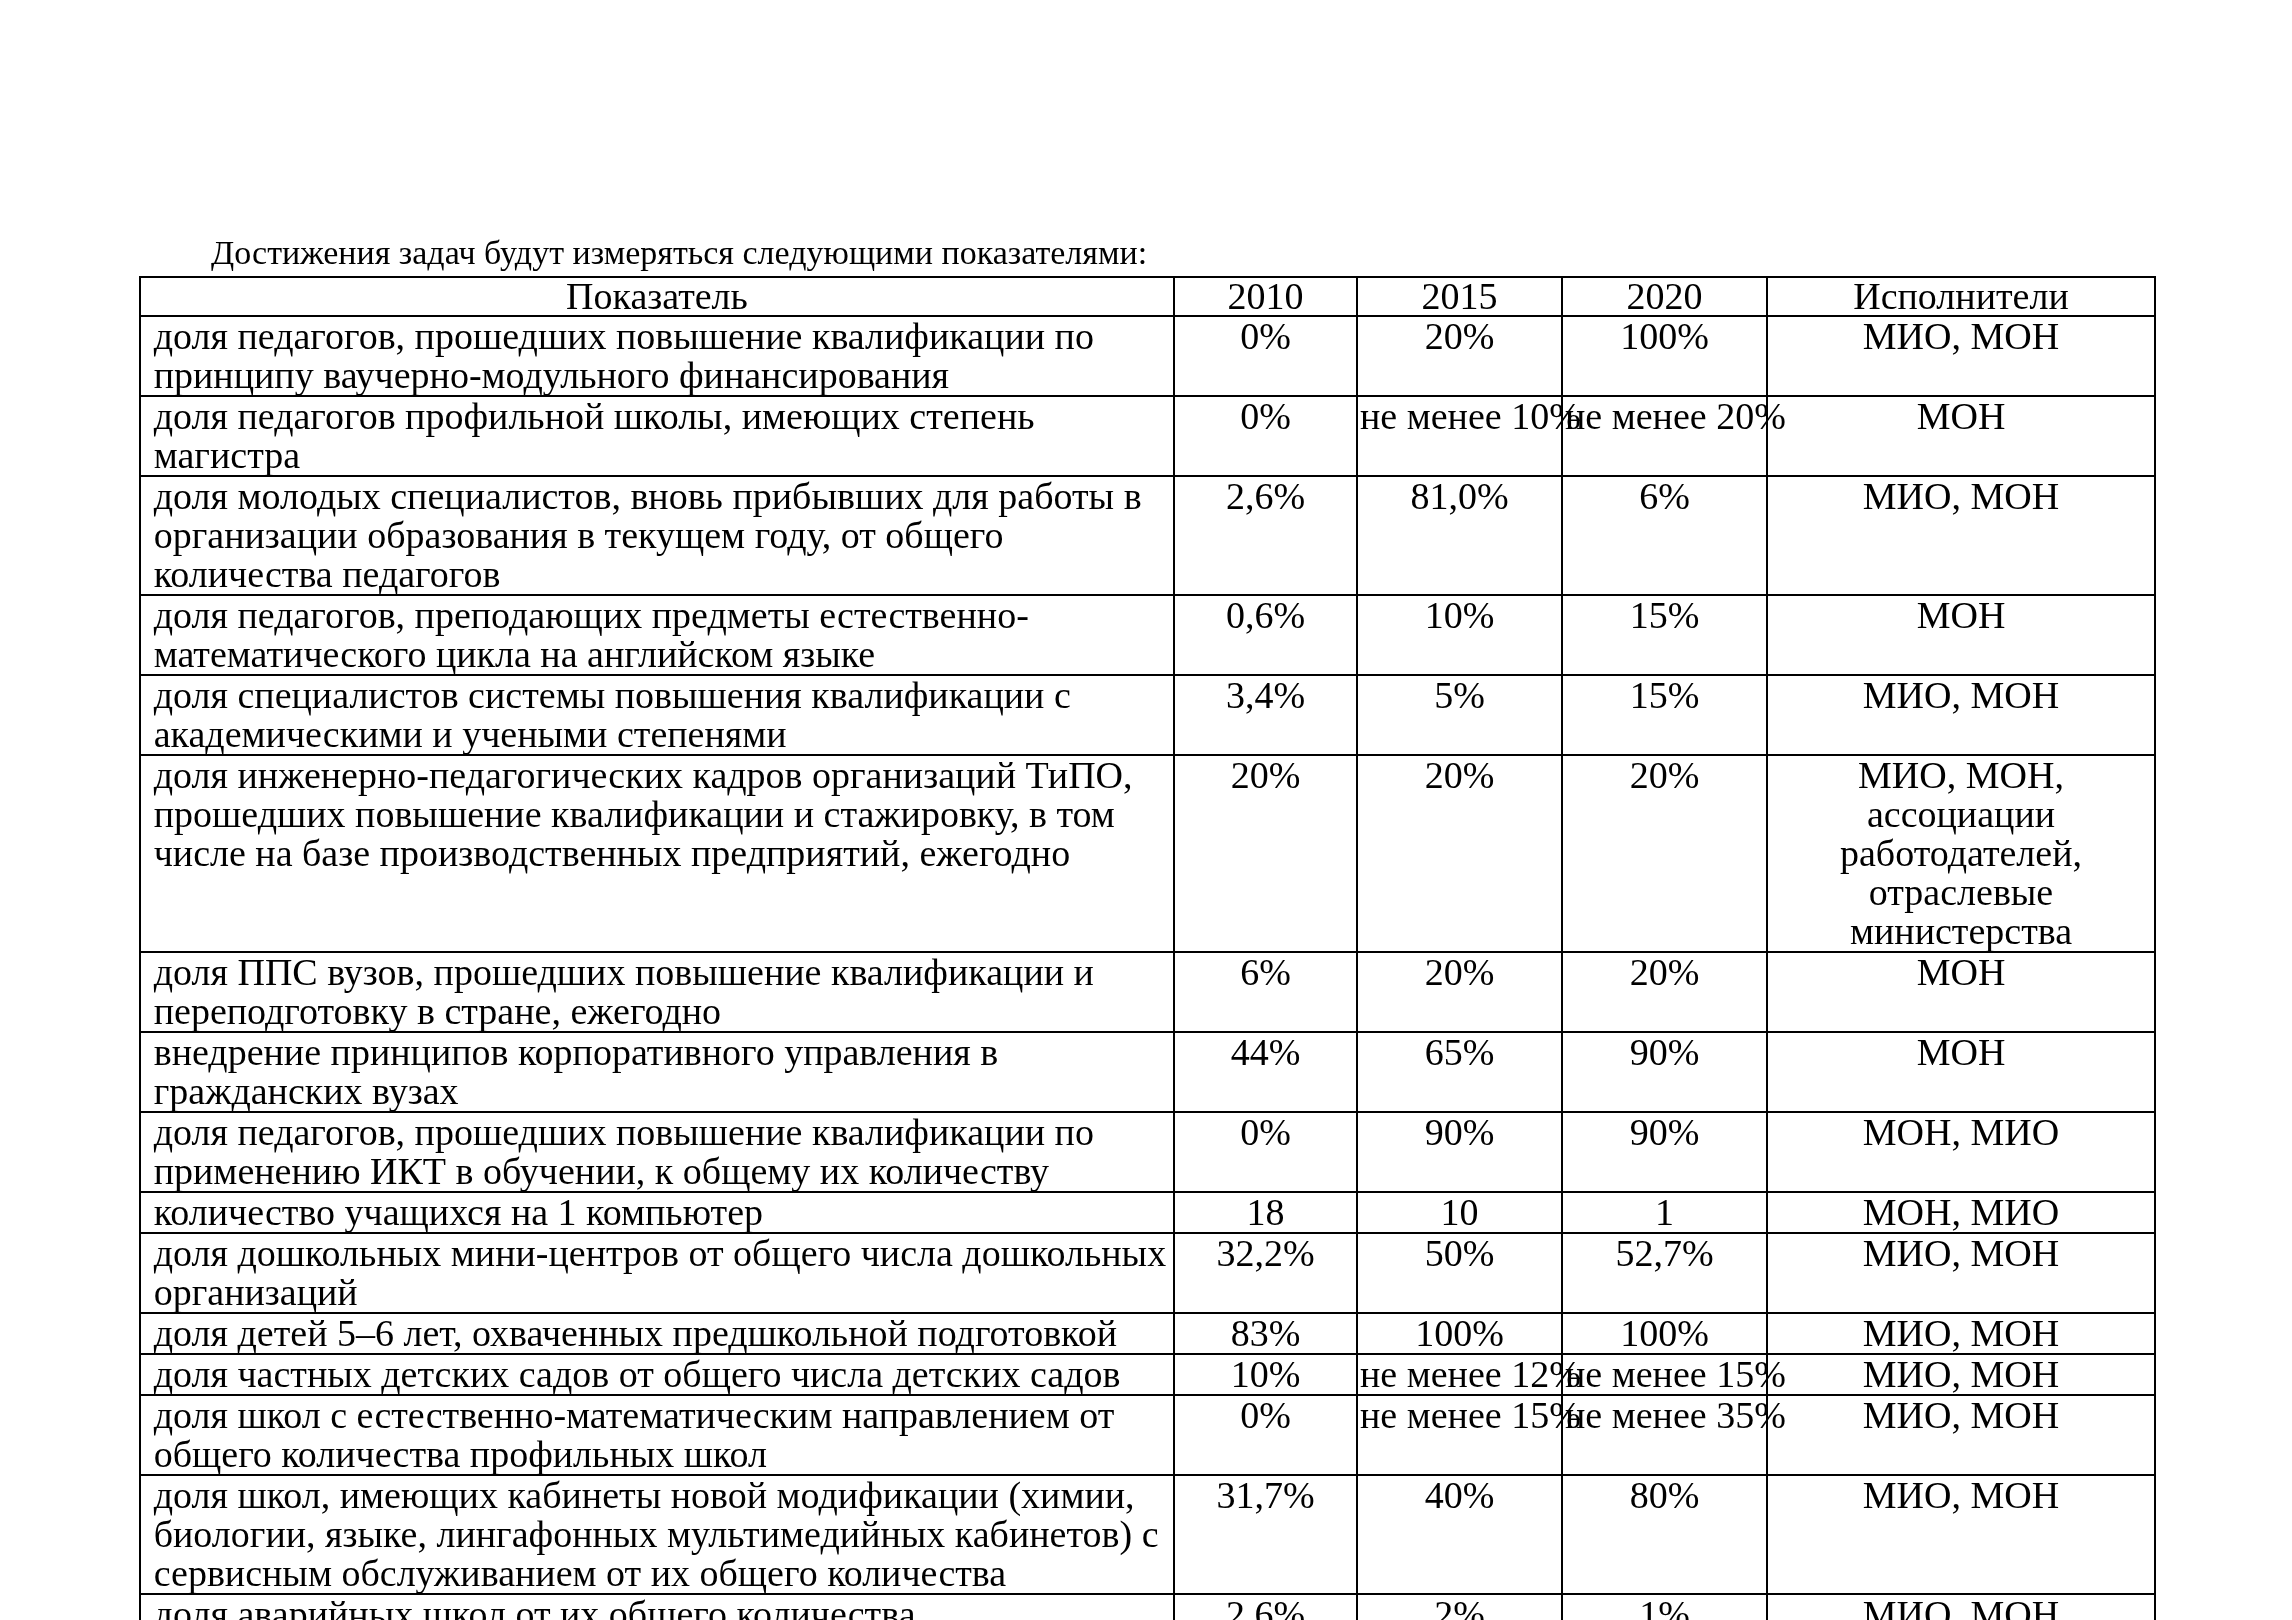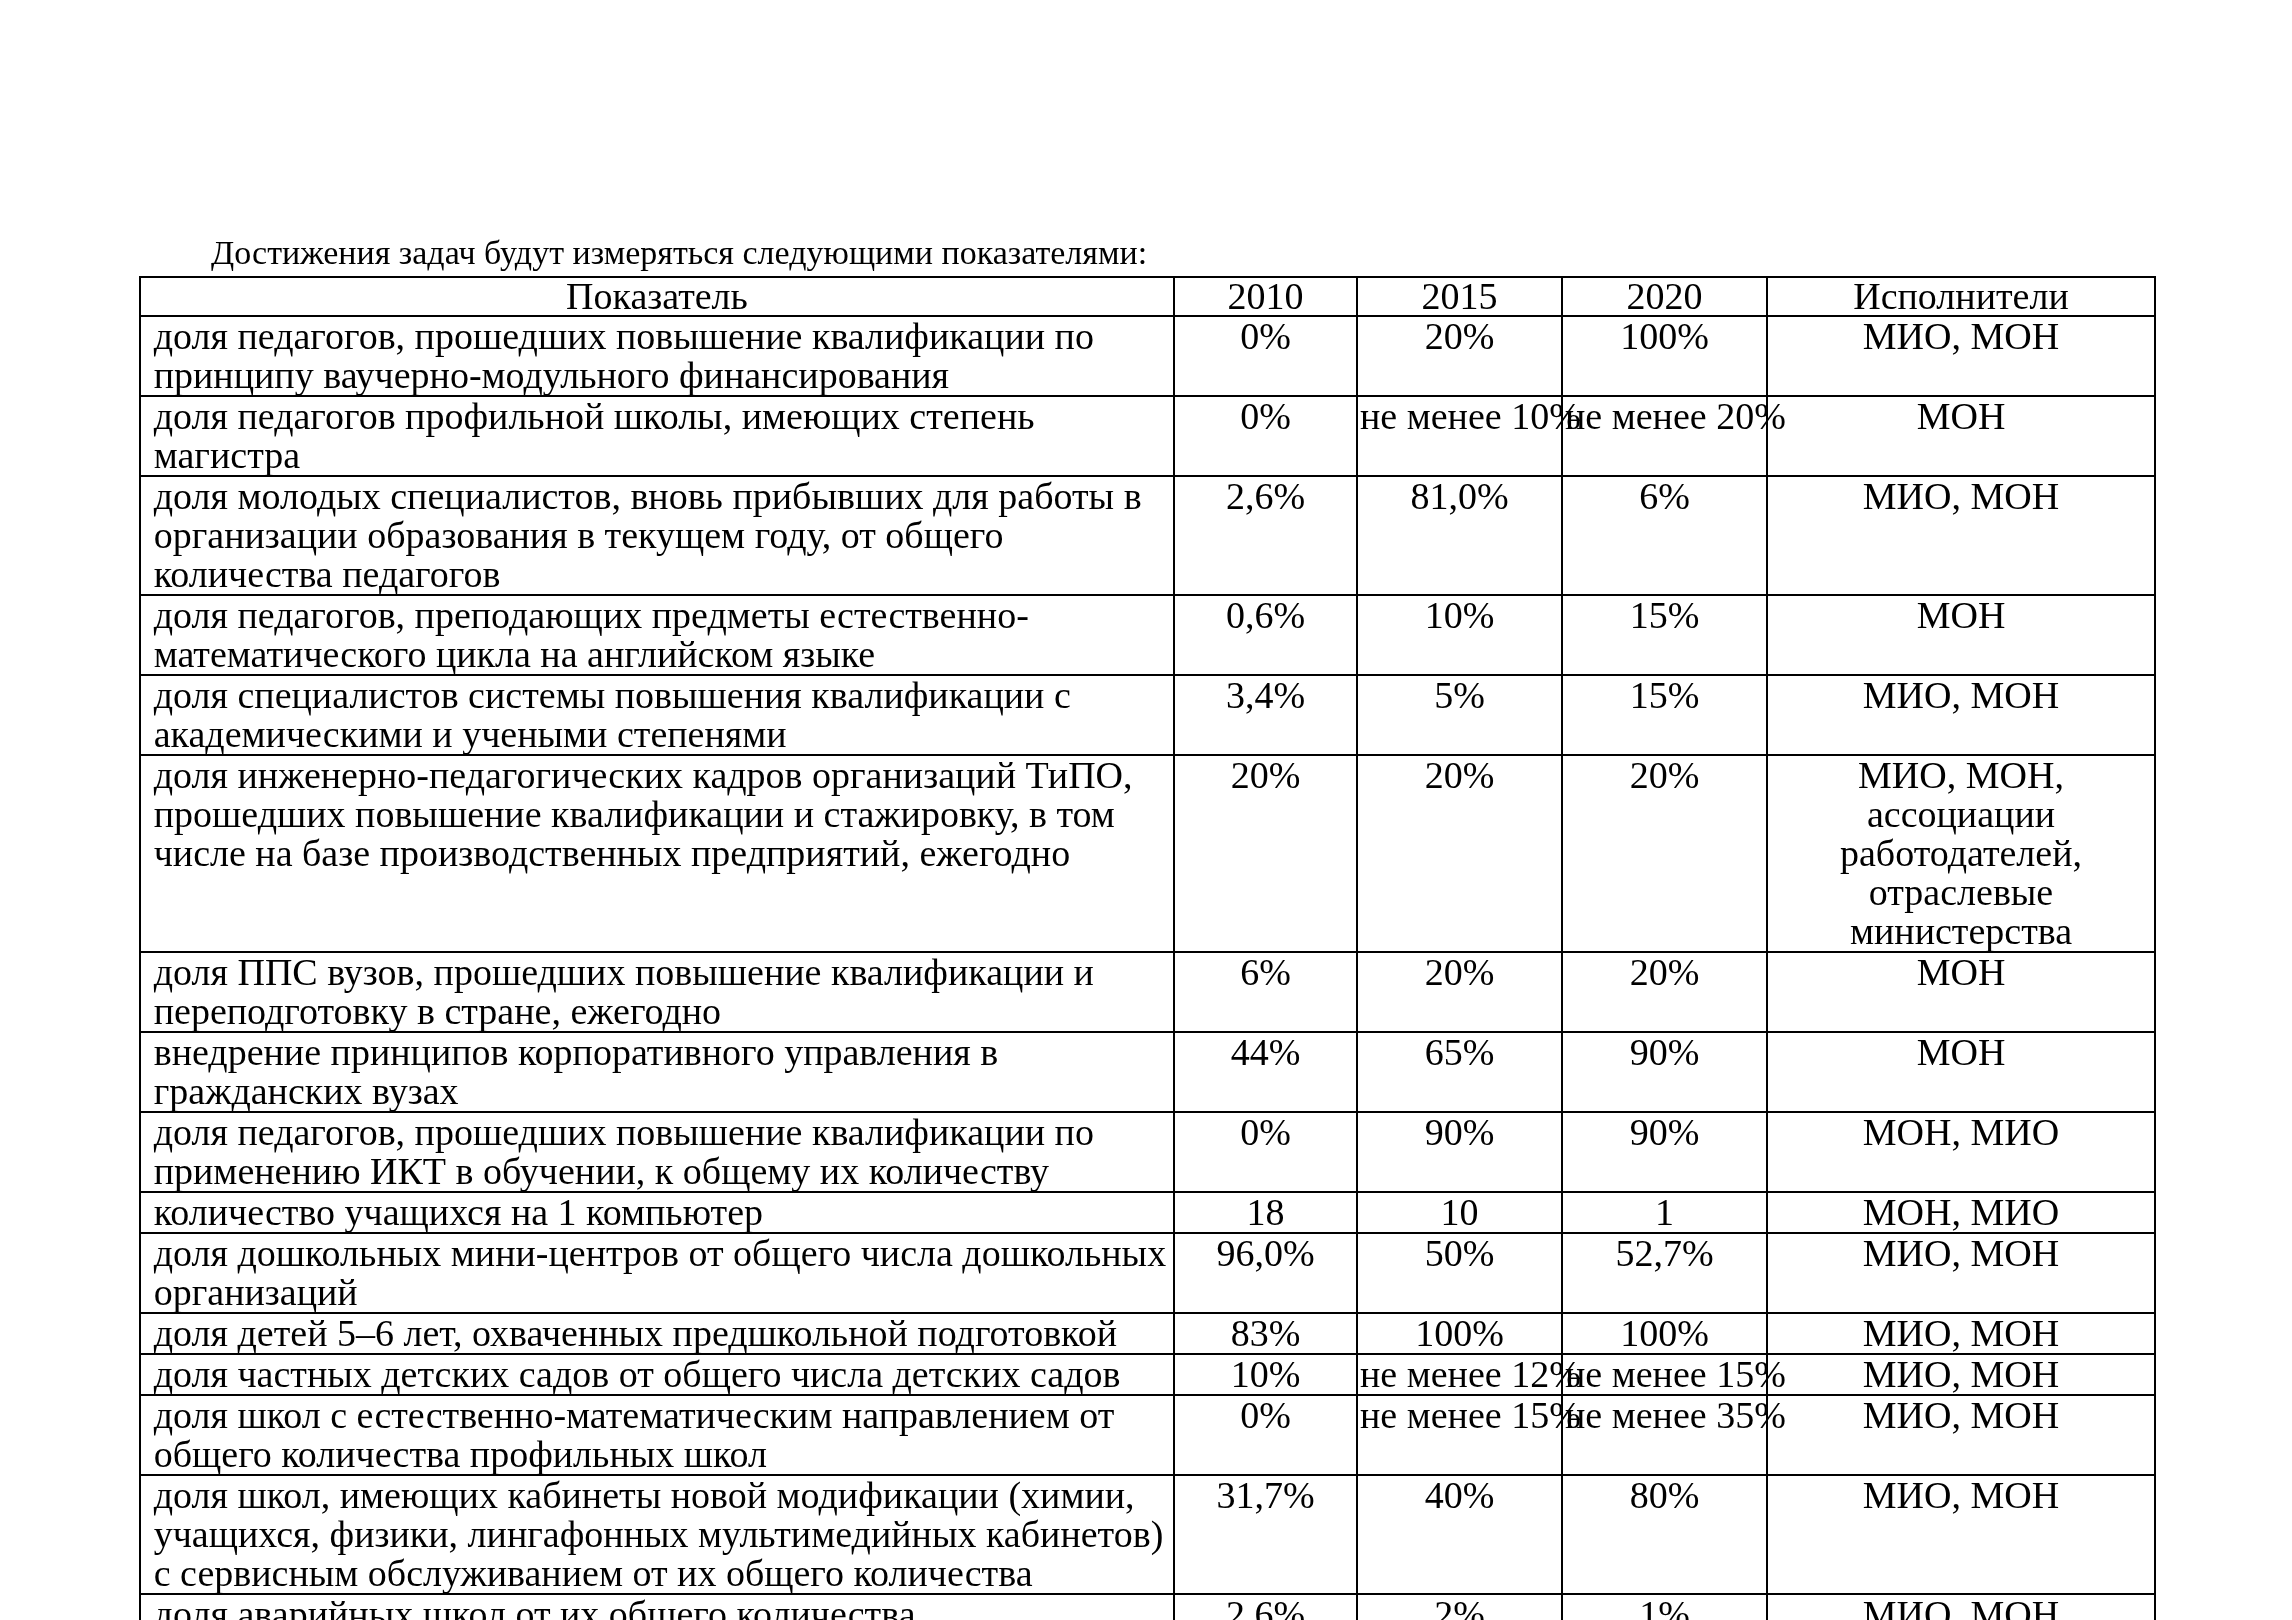--- a/index.html
+++ b/index.html
@@ -103,21 +103,21 @@
       </tr>
       <tr>
         <td class="ind-name">количество учащихся на 1 компьютер</td>
         <td class="val">18</td>
         <td class="val">10</td>
         <td class="val">1</td>
         <td class="exec">МОН, МИО</td>
       </tr>
       <tr>
         <td class="ind-name">доля дошкольных мини-центров от общего числа дошкольных организаций</td>
-        <td class="val">96,0%</td>
+        <td class="val">32,2%</td>
         <td class="val">50%</td>
         <td class="val">52,7%</td>
         <td class="exec">МИО, МОН</td>
       </tr>
       <tr>
         <td class="ind-name">доля детей 5–6 лет, охваченных предшкольной подготовкой</td>
         <td class="val">83%</td>
         <td class="val">100%</td>
         <td class="val">100%</td>
         <td class="exec">МИО, МОН</td>
@@ -130,21 +130,21 @@
         <td class="exec">МИО, МОН</td>
       </tr>
       <tr>
         <td class="ind-name">доля школ с естественно-математическим направлением от общего количества профильных школ</td>
         <td class="val">0%</td>
         <td class="val">не менее 15%</td>
         <td class="val">не менее 35%</td>
         <td class="exec">МИО, МОН</td>
       </tr>
       <tr>
-        <td class="ind-name">доля школ, имеющих кабинеты новой модификации (химии, учащихся, физики, лингафонных мультимедийных кабинетов) с сервисным обслуживанием от их общего количества</td>
+        <td class="ind-name">доля школ, имеющих кабинеты новой модификации (химии, биологии, языке, лингафонных мультимедийных кабинетов) с сервисным обслуживанием от их общего количества</td>
         <td class="val">31,7%</td>
         <td class="val">40%</td>
         <td class="val">80%</td>
         <td class="exec">МИО, МОН</td>
       </tr>
       <tr>
         <td class="ind-name">доля аварийных школ от их общего количества</td>
         <td class="val">2,6%</td>
         <td class="val">2%</td>
         <td class="val">1%</td>

